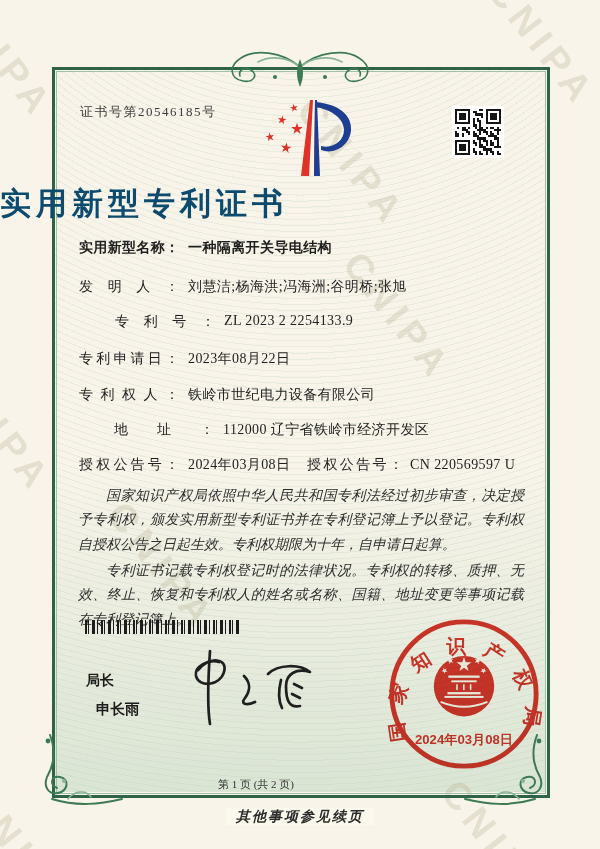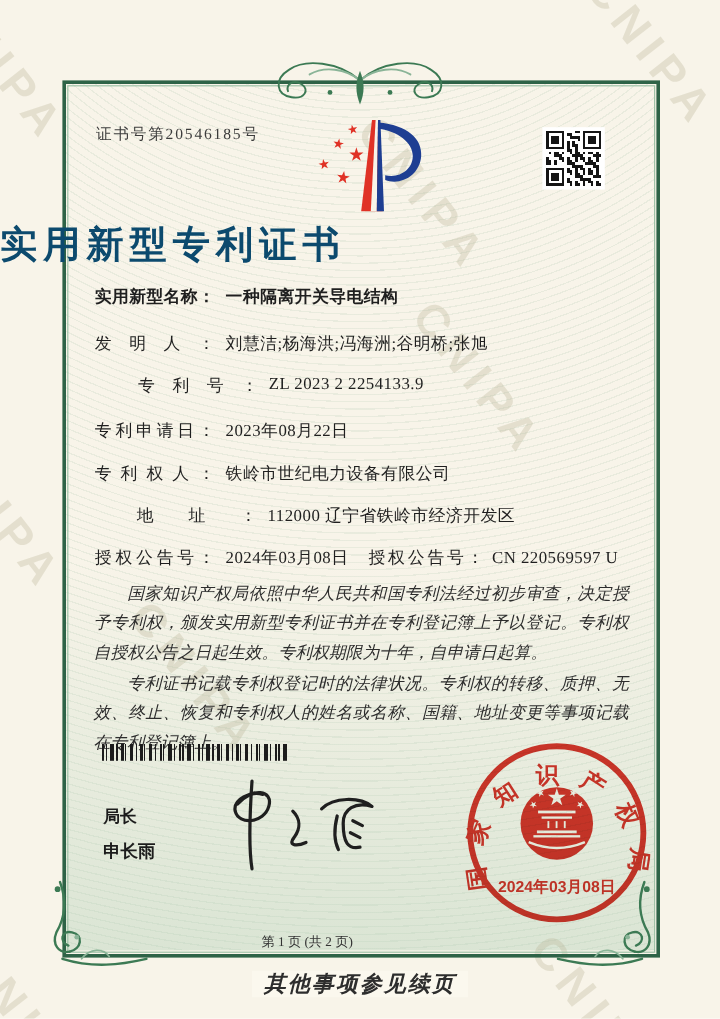--- a/index.html
+++ b/index.html
@@ -55,26 +55,26 @@
   .paras p{margin:0;text-indent:2em;}
   .paras p + p{margin-top:2px;}
   .barcode{left:85px;top:620px;width:155px;height:14px;
     background:repeating-linear-gradient(90deg,
       #1c1c1c 0 2px, rgba(0,0,0,0) 2px 3px,
       #1c1c1c 3px 4px, rgba(0,0,0,0) 4px 7px,
       #1c1c1c 7px 10px, rgba(0,0,0,0) 10px 12px,
       #1c1c1c 12px 13px, rgba(0,0,0,0) 13px 16px);}
   .sig-title{left:86px;top:672px;font-size:14px;font-weight:bold;
              font-family:"Liberation Sans",sans-serif;color:#1c1c1c;}
-  .sig-name{left:86px;top:700px;font-size:14.5px;font-weight:bold;
+  .sig-name{left:96px;top:700px;font-size:14.5px;font-weight:bold;
             font-family:"Liberation Sans",sans-serif;color:#1c1c1c;}
   .signature{left:180px;top:648px;}
   .seal{left:386px;top:616px;opacity:0.93;mix-blend-mode:multiply;}
   .page-num{left:0;top:777px;width:512px;text-align:center;font-size:11px;color:#333;}
-  .note{left:0;top:808px;width:600px;text-align:center;font-size:18px;font-style:italic;
+  .note{left:0;top:808px;width:600px;text-align:center;font-size:14px;font-style:italic;
         font-weight:bold;letter-spacing:2px;color:#2d2d2d;}
   .note span{background:#fbf8ee;padding:1px 10px;}
   .orn{position:absolute;z-index:4;pointer-events:none;}
   .orn-top{left:214px;top:49px;}
   .orn-bl{left:38px;top:733px;}
   .orn-br{left:463px;top:733px;transform:scaleX(-1);}
 </style>
 </head>
 <body>
 

